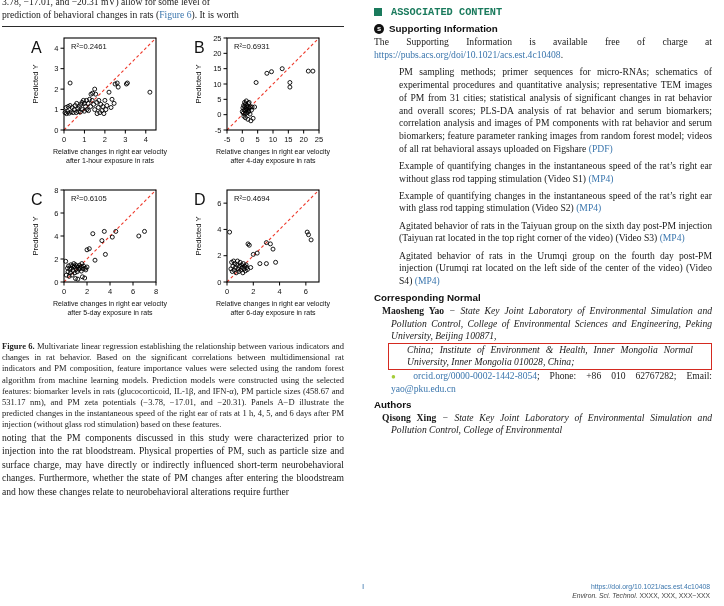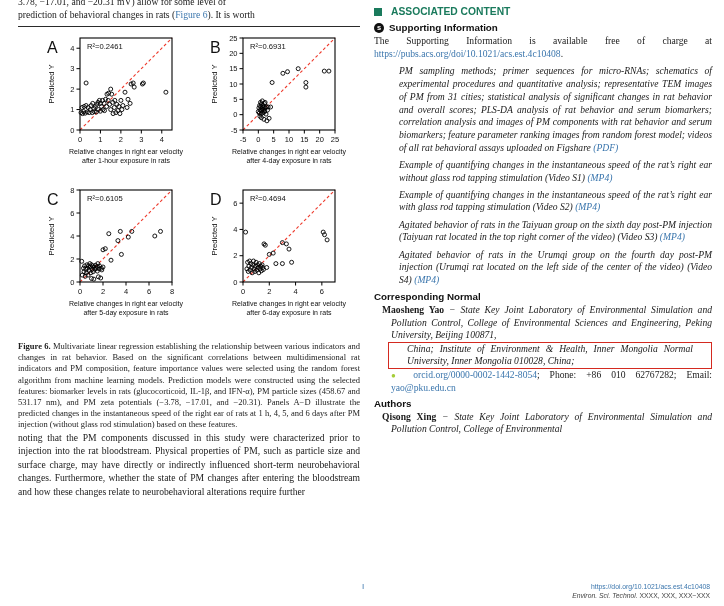--- a/index.html
+++ b/index.html
@@ -1,39 +1,39 @@
 <!DOCTYPE html>
 <html><head>
 <meta charset="utf-8">
 <style>
   html,body{margin:0;padding:0;background:#ffffff;}
   .page{position:relative;width:724px;height:606px;background:#fff;overflow:hidden;
         font-family:"Liberation Serif",serif;color:#1a1a1a;}
-  .col-left{position:absolute;left:18px;top:0;width:342px;}
+  .col-left{position:absolute;left:2px;top:0;width:342px;}
   .col-right{position:absolute;left:374px;top:2px;width:338px;}
   .textline{font-size:9.6px;line-height:12px;text-align:justify;}
   .clipwrap{height:9px;overflow:hidden;}
   .clipwrap .inner{margin-top:-4px;}
   .rule{border-top:1.2px solid #2a2a2a;margin-top:5px;}
   .fig-grid{display:grid;grid-template-columns:155px 155px;column-gap:8px;row-gap:2px;
             margin-left:26px;margin-top:4px;}
   .caption{font-size:8.5px;line-height:11.2px;text-align:justify;margin-top:8px;color:#222;}
   .caption .b{font-weight:bold;}
   .body-par{font-size:9.6px;line-height:13.5px;text-align:justify;}
   .lnk{color:#3b76ad;}
-  .sec-head{display:flex;align-items:center;font-family:Liberation Sans, sans-serif;
+  .sec-head{display:flex;align-items:center;font-family:Liberation Mono, monospace;
             font-weight:bold;font-size:10.3px;color:#1a7a5c;margin:4px 0 5px;}
   .sec-square{width:8px;height:8px;background:#1a7a5c;margin-right:9px;flex:0 0 auto;}
   .sub-head{display:flex;align-items:center;font-family:"Liberation Sans",sans-serif;
             font-weight:bold;font-size:9.8px;color:#111;margin:1px 0 2px;}
   .si-icon{width:10px;height:10px;border-radius:50%;background:#111;color:#fff;
            font-size:7.5px;line-height:10px;text-align:center;margin-right:5px;
            font-family:"Liberation Sans",sans-serif;flex:0 0 auto;}
   .par{font-size:9.6px;line-height:12.7px;text-align:justify;}
-  .si-item{margin-left:25px;margin-bottom:4.5px;font-style:italic;}
+  .si-item{margin-left:25px;margin-bottom:4.5px;}
   .mini-head{font-family:"Liberation Sans",sans-serif;font-weight:bold;font-size:9.8px;
              color:#111;margin:3px 0 2px;}
   .author-entry{font-size:9.6px;line-height:12.5px;text-align:justify;
                 padding-left:17px;text-indent:-9px;}
   .author-entry .name{font-weight:bold;}
   .author-entry .aff{font-style:italic;}
   .red-box{border:1.6px solid #d42a20;text-indent:0;margin:0 0 0 -3px;padding:0 18px;
            font-style:italic;}
   .orcid-line{text-indent:0;font-family:Liberation Serif, serif;}
   .orcid-dot{color:#a5cd39;font-size:8px;}

